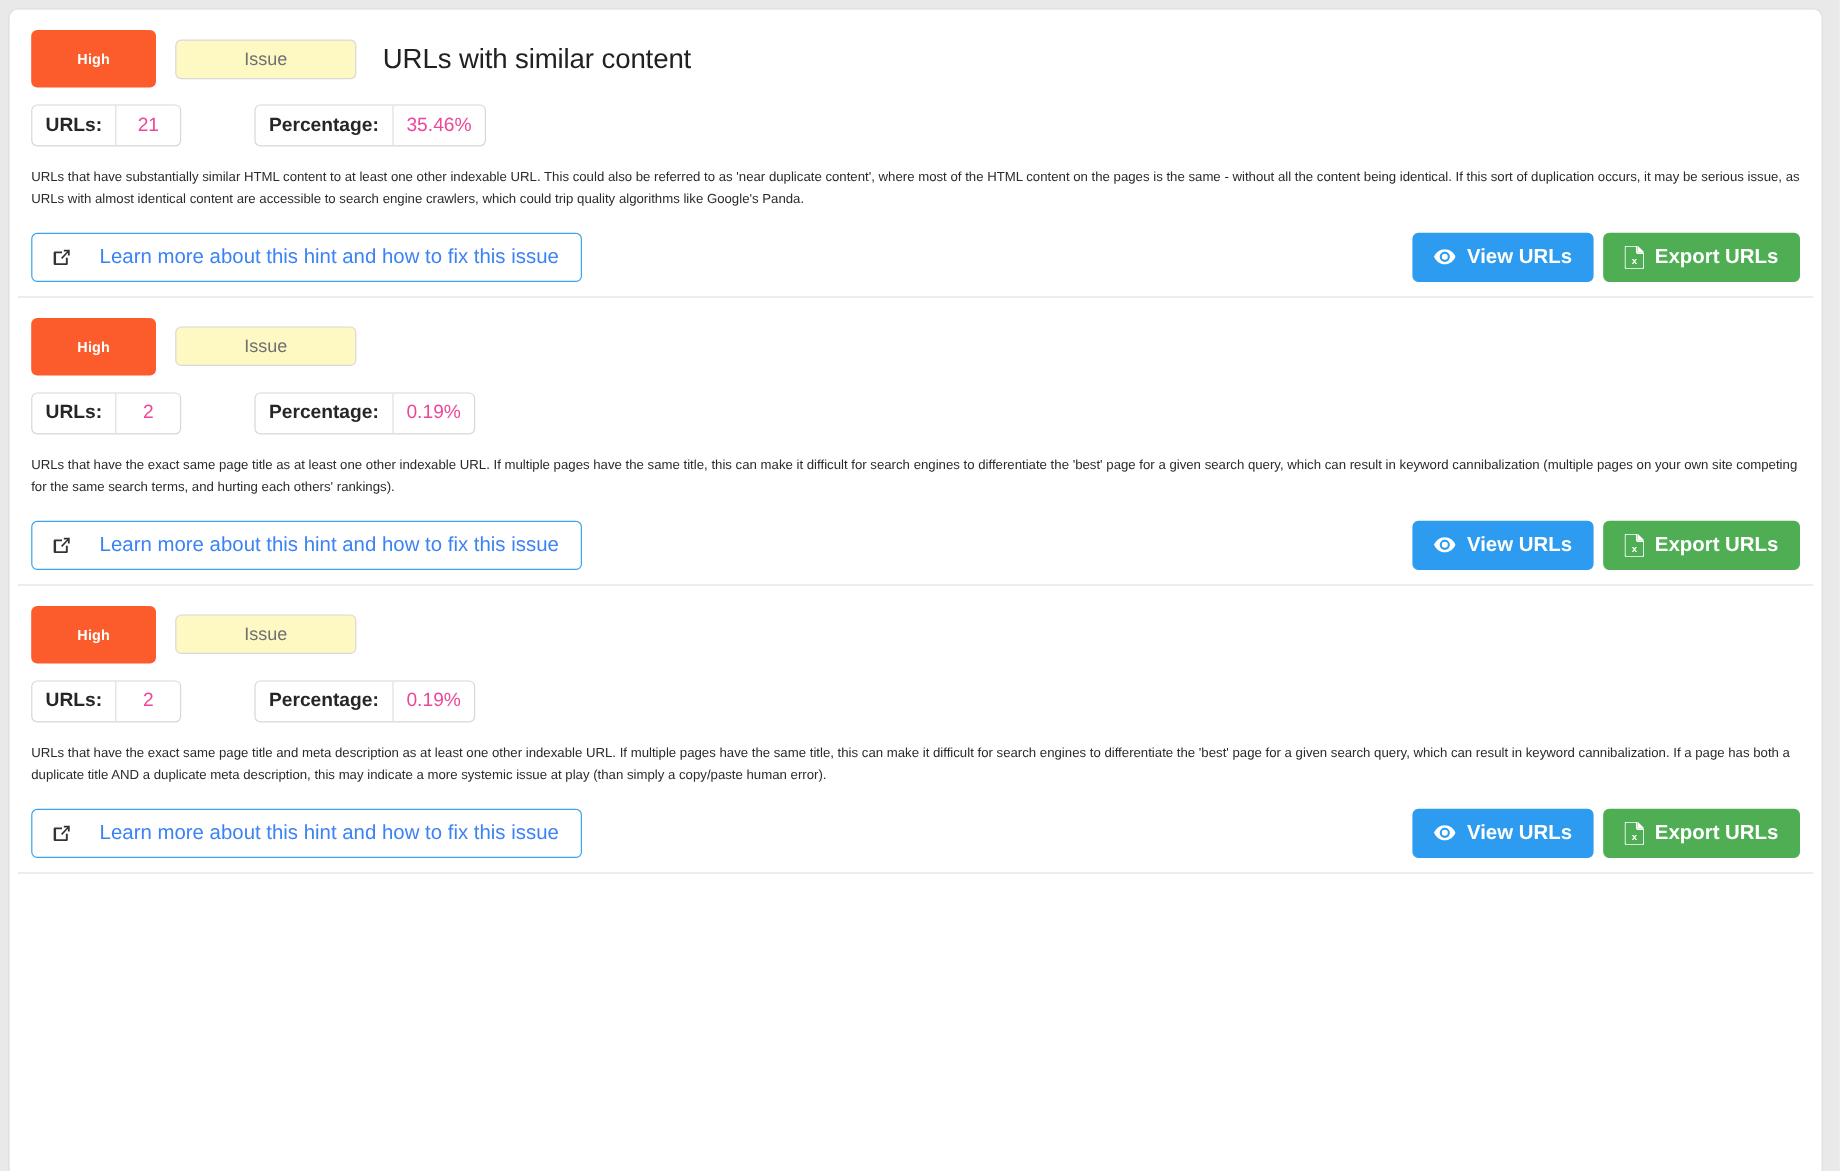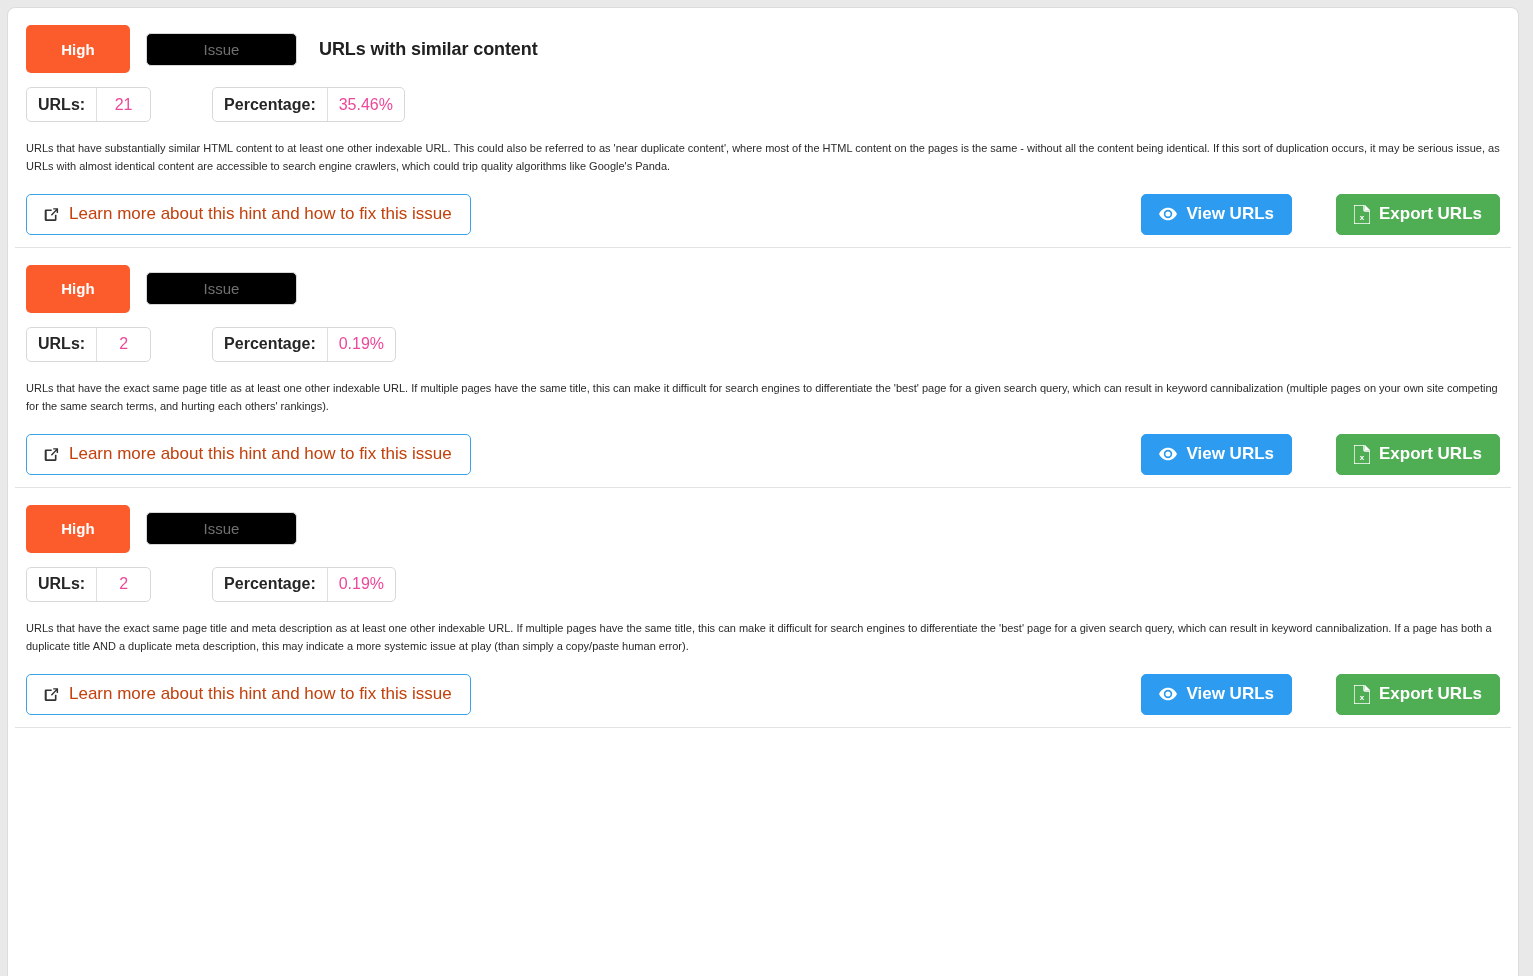--- a/index.html
+++ b/index.html
@@ -41,43 +41,43 @@
   }
   .sev-badge {
     display: inline-flex;
     align-items: center;
     justify-content: center;
     min-width: 104px;
     height: 48px;
     padding: 0 14px;
     background: #fc5b2c;
     color: #ffffff;
-    font-size: 15px;
+    font-size: 12px;
     font-weight: bold;
     border-radius: 5px;
     letter-spacing: .1px;
   }
   .type-badge {
     display: inline-flex;
     align-items: center;
     justify-content: center;
     min-width: 151px;
     height: 33px;
     margin-left: 16px;
     padding: 0 14px;
-    background: #000000;
+    background: #fef9c3;
     color: #707070;
     font-size: 15px;
     border: 1px solid #d8d8d8;
     border-radius: 5px;
   }
   .hint-title {
     margin-left: 22px;
-    font-size: 18px;
-    font-weight: bold;
+    font-size: 23px;
+    font-weight: normal;
     color: #212121;
     letter-spacing: -.1px;
     white-space: nowrap;
   }
 
   
   .metrics {
     display: flex;
     align-items: center;
     margin-top: 14px;
@@ -139,22 +139,22 @@
     white-space: nowrap;
   }
   .btn-learn {
     height: 41px;
     padding: 0 18px 0 16px;
     background: #ffffff;
     border: 1px solid #3ba3ec;
     color: #2f8fe0;
     font-weight: normal;
   }
-  .btn-learn .lbl { font-size: 17px; color: #c2410c; }
-  .right-actions { display: flex; align-items: flex-start; gap: 36px; }
+  .btn-learn .lbl { margin-left: 14px; font-size: 17px; color: #3b82f6; }
+  .right-actions { display: flex; align-items: flex-start; }
   .btn-view {
     height: 41px;
     padding: 0 17px;
     background: #2d9cf0;
     color: #ffffff;
     border: 1px solid #2d9cf0;
     margin-right: 8px;
   }
   .btn-export {
     height: 41px;

